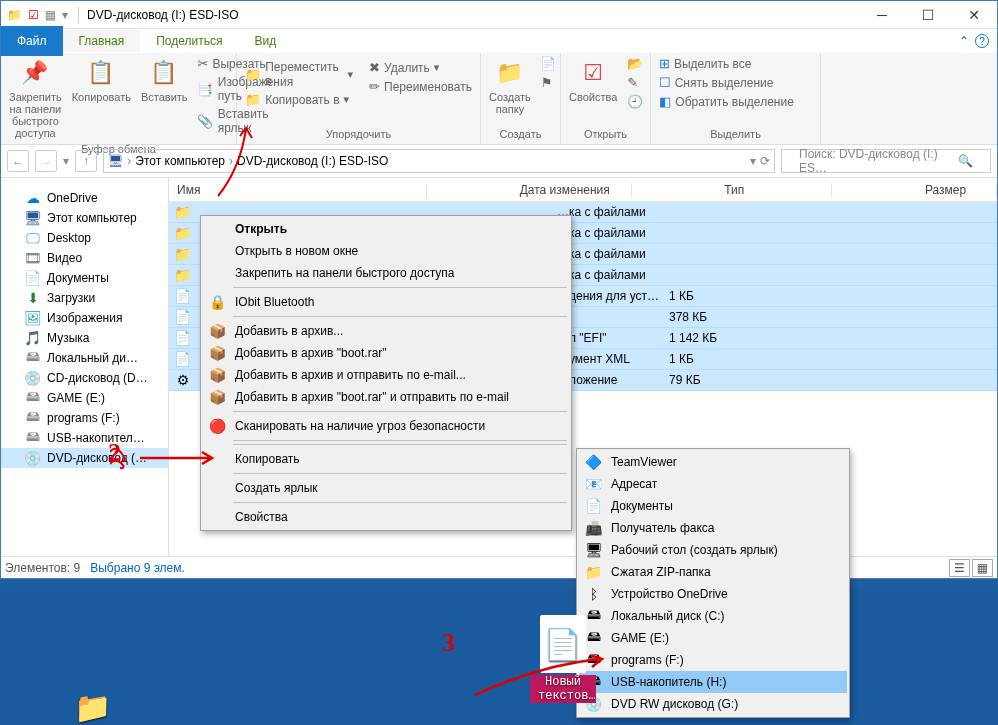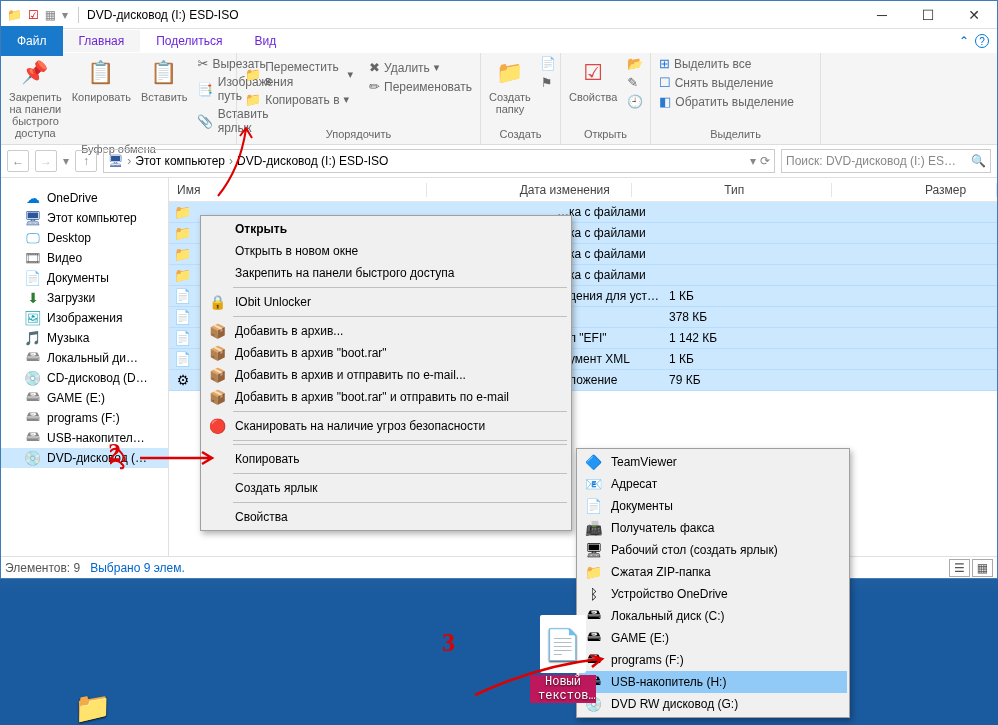--- a/index.html
+++ b/index.html
@@ -6,38 +6,38 @@
   body { width: 998px; height: 725px; background: linear-gradient(to bottom, #f0f0f0 0%, #1a5a9e 82%, #1a5a9e 100%); overflow: hidden; position: relative; }
   .window { width: 998px; background: #fff; position: absolute; top: 0; left: 0; border: 1px solid #3d7cb9; }
   .titlebar { display: flex; align-items: center; height: 28px; background: #fff; border-bottom: 1px solid #e0e0e0; }
   .titlebar .icons { display: flex; align-items: center; gap: 6px; padding-left: 6px; }
   .titlebar .sep { width: 1px; height: 16px; background: #ccc; margin: 0 4px; }
   .titlebar .title { flex: 1; padding-left: 4px; font-size: 12px; color: #000; }
   .winbtns { display: flex; }
   .winbtns div { width: 46px; height: 28px; display: flex; align-items: center; justify-content: center; color: #333; font-size: 14px; }
   .tabs { display: flex; align-items: center; background: #fff; height: 24px; }
   .tab-file { background: #1979ca; color: #fff; padding: 8px 16px; font-size: 12px; }
-  .tab { padding: 4px 16px; color: #6d28d9; }
+  .tab { padding: 4px 16px; color: #4d7c0f; }
   .tab.active { background: #f5f5f5; }
   .tabs .right { margin-left: auto; display: flex; gap: 6px; padding-right: 8px; color: #0066cc; }
   .ribbon { display: flex; background: #f5f5f5; height: 92px; border-bottom: 1px solid #ddd; }
   .rgroup { border-right: 1px solid #e0e0e0; padding: 2px 6px; display: flex; flex-direction: column; justify-content: space-between; }
   .rgroup .body { display: flex; gap: 6px; align-items: flex-start; flex: 1; }
   .rgroup .label { text-align: center; color: #666; font-size: 11px; padding: 2px 0; }
   .rbtn { display: flex; flex-direction: column; align-items: center; color: #666; padding: 2px; }
   .rbtn .ico { width: 32px; height: 32px; display: flex; align-items: center; justify-content: center; font-size: 22px; }
   .rbtn .txt { font-size: 11px; text-align: center; line-height: 12px; margin-top: 2px; }
   .rlist { display: flex; flex-direction: column; gap: 2px; }
   .rlist div { font-size: 11px; color: #666; padding: 1px 2px; display:flex; align-items:center; gap:4px; }
   .rlist .ico { font-size: 13px; }
   .addr { display: flex; align-items: center; padding: 4px 6px; gap: 6px; border-bottom: 1px solid #e0e0e0; background:#fff; }
   .addr .navbtn { width: 22px; height: 22px; border: 1px solid #ccc; border-radius: 2px; display: flex; align-items: center; justify-content: center; color: #888; }
   .addr .crumbs { flex: 1; border: 1px solid #ccc; height: 24px; display: flex; align-items: center; padding: 0 4px; font-size: 12px; }
   .addr .crumbs .sep { color: #888; padding: 0 4px; }
-  .addr .search { width: 210px; border: 1px solid #ccc; height: 24px; display: flex; align-items: center; padding: 0 4px; font-size: 11px; color: #888; }
+  .addr .search { width: 210px; border: 1px solid #ccc; height: 24px; display: flex; align-items: center; padding: 0 17px; font-size: 11px; color: #888; }
   .content { display: flex; height: 378px; background: #fff; }
   .nav { width: 168px; border-right: 1px solid #e0e0e0; overflow: hidden; padding-top: 10px; }
   .nav .item { display: flex; align-items: center; gap: 6px; padding: 2px 6px 2px 24px; font-size: 12px; color: #000; white-space: nowrap; }
   .nav .item.selected { background: #cce8ff; }
   .nav .item .ico { width: 16px; height: 16px; display: flex; align-items: center; justify-content: center; font-size: 14px; }
   .list { flex: 1; position: relative; }
   .colhead { display: flex; align-items: center; border-bottom: 1px solid #e5e5e5; height: 24px; font-size: 12px; color: #444; justify-content: space-between; }
   .colhead div { border-right: 1px solid #e5e5e5; padding-left: 8px; }
   .rows { }
   .row { display: flex; align-items: center; height: 21px; background: #cce8ff; border-bottom: 1px solid #b8dcff; }
@@ -384,21 +384,21 @@
     </div>
     <div class="mitem">
       <span>Открыть в новом окне</span>
     </div>
     <div class="mitem">
       <span>Закрепить на панели быстрого доступа</span>
     </div>
     <div class="msep"></div>
     <div class="mitem">
       <span class="mico">🔒</span>
-      <span>IObit Unlocker</span>
+      <span>IObit Bluetooth</span>
     </div>
     <div class="msep"></div>
     <div class="mitem">
       <span class="mico">📦</span>
       <span>Добавить в архив...</span>
     </div>
     <div class="mitem">
       <span class="mico">📦</span>
       <span>Добавить в архив "boot.rar"</span>
     </div>

